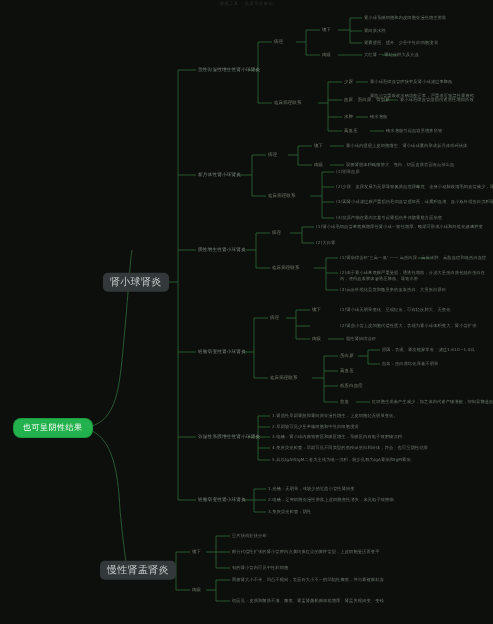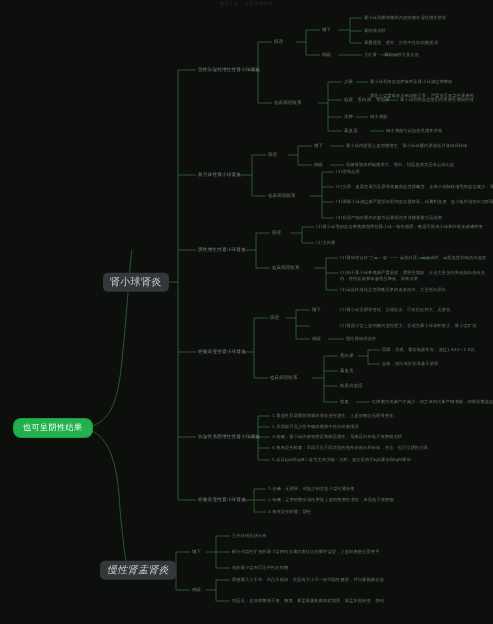--- a/index.html
+++ b/index.html
@@ -185,21 +185,21 @@
       <path d="M206 590 L216 590"></path>
       <path d="M216 580 L216 601"></path>
       <path d="M216 580 L230 580"></path>
       <path d="M216 601 L230 601"></path>
     </g>
   </svg>
 
   <div class="node n-root" style="left:14px;top:428px;">也可呈阴性结果</div>
 
   <div class="node n-l2" style="left:103px;top:282px;">肾小球肾炎</div>
-  <div class="node n-l2" style="left:100px;top:570px;font-style:italic;">慢性肾盂肾炎</div>
+  <div class="node n-l2" style="left:100px;top:570px;">慢性肾盂肾炎</div>
 
   <div class="node n-l3" style="left:198px;top:70px;">急性弥漫性增生性肾小球肾炎</div>
   <div class="node n-l3" style="left:198px;top:175px;">新月体性肾小球肾炎</div>
   <div class="node n-l3" style="left:198px;top:250px;">膜性增生性肾小球肾炎</div>
   <div class="node n-l3" style="left:198px;top:352px;">轻微病变性肾小球肾炎</div>
   <div class="node n-l3" style="left:198px;top:437px;">弥漫性系膜增生性肾小球肾炎</div>
   <div class="node n-l3" style="left:198px;top:500px;">轻微病变性肾小球肾炎</div>
 
   <div class="node n-l4" style="left:274px;top:42px;">病理</div>
   <div class="node n-l4" style="left:274px;top:103px;">临床病理联系</div>

